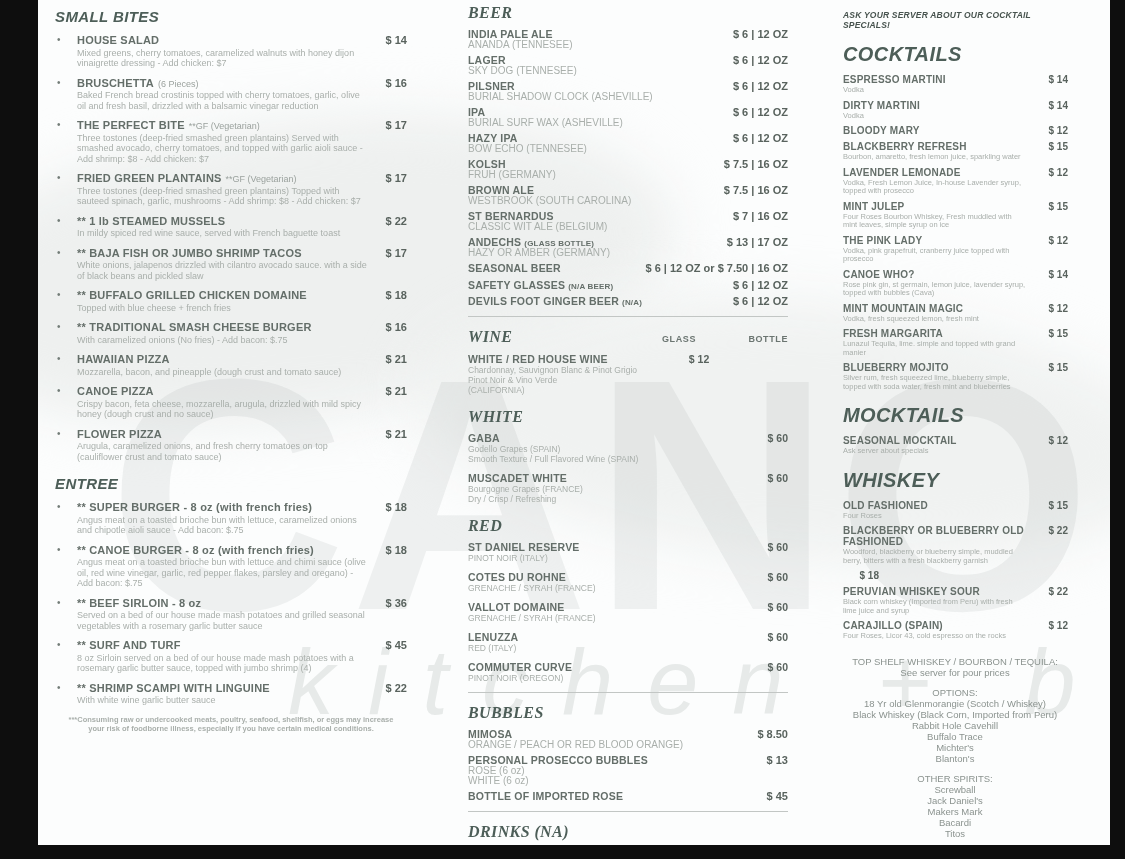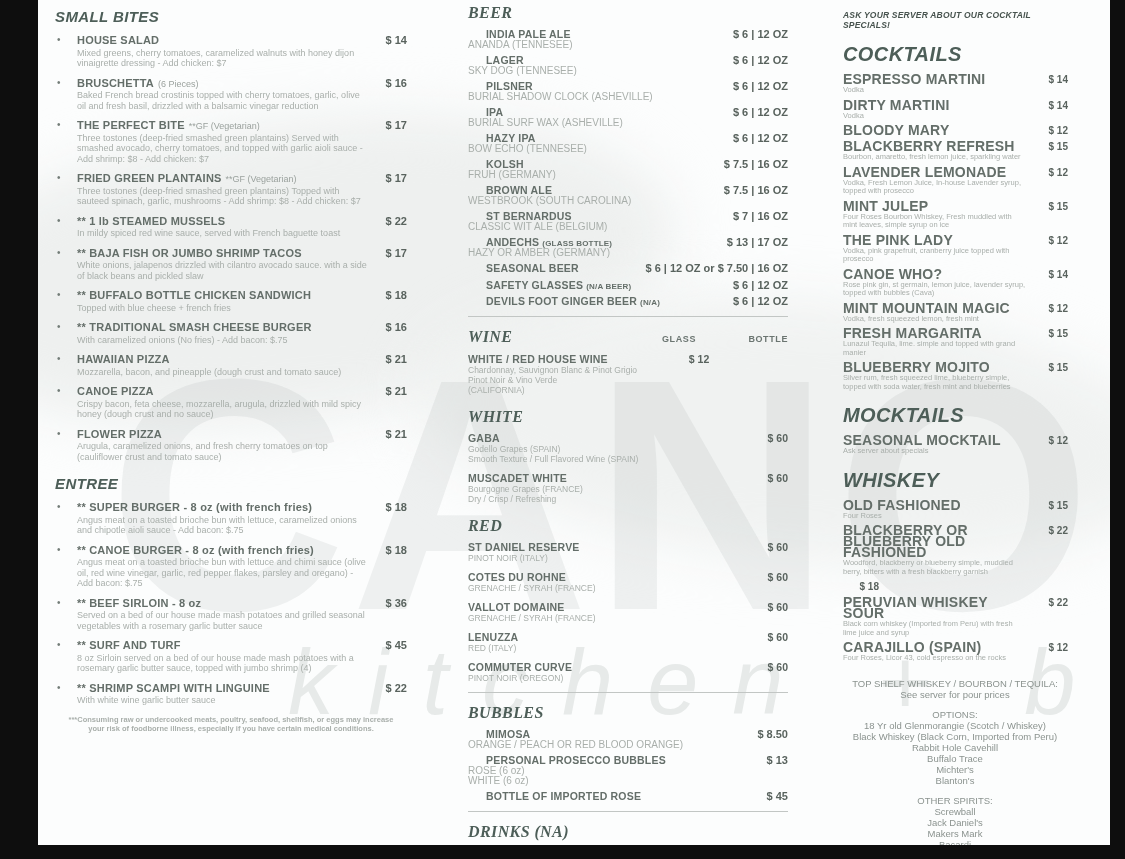--- a/index.html
+++ b/index.html
@@ -37,21 +37,21 @@
   .f-name{font-weight:bold;font-size:11px;color:#646e69;letter-spacing:0.2px;white-space:nowrap;}
   .f-suffix{font-size:9px;color:#9ba29e;margin-left:4px;white-space:nowrap;}
   .f-suffix:empty{display:none;}
   .f-price{margin-left:auto;font-weight:bold;font-size:11px;color:#59635e;white-space:nowrap;padding-left:8px;}
   .f-desc{font-size:9px;line-height:10.5px;color:#a9afab;margin-top:1.5px;padding-right:36px;}
   .f-desc:empty{display:none;}
   .footnote{font-size:7.5px;line-height:9.5px;color:#a9afab;text-align:center;margin-top:9px;padding:0 6px;font-weight:bold;}
   
   .b-item{display:flex;margin-bottom:4.5px;}
   .b-left{flex:1;}
-  .b-name{font-size:10.5px;font-weight:bold;color:#646e69;letter-spacing:0.2px;margin-left:18px;}
+  .b-name{font-size:10.5px;font-weight:bold;color:#646e69;letter-spacing:0.2px;}
   .b-tag{font-size:8px;font-weight:bold;color:#646e69;margin-left:3px;}
   .b-tag:empty{display:none;}
   .b-sub{font-size:10px;line-height:9.5px;color:#a9afab;white-space:pre-line;}
   .b-sub:empty{display:none;}
   .b-price{margin-left:auto;font-size:11px;font-weight:bold;color:#59635e;white-space:nowrap;padding-left:8px;}
   .divider{border-top:1px solid #c2c6c4;margin:9px 0 11px 0;}
   .wine-head{display:flex;align-items:baseline;margin-bottom:7px;}
   .wine-head .sec-h{flex:1;margin:0;}
   .wh-glass{width:74px;text-align:left;font-size:9px;font-weight:bold;color:#6b7571;letter-spacing:0.6px;}
   .wh-bottle{width:52px;text-align:right;font-size:9px;font-weight:bold;color:#6b7571;letter-spacing:0.6px;}
@@ -59,21 +59,21 @@
   .w-left{flex:1;}
   .w-name{font-size:10.5px;font-weight:bold;color:#646e69;letter-spacing:0.2px;}
   .w-desc{font-size:8.5px;line-height:10px;color:#a9afab;white-space:pre-line;}
   .w-desc:empty{display:none;}
   .w-glass{width:74px;text-align:center;font-size:10.5px;font-weight:bold;color:#59635e;}
   .w-bottle{width:52px;text-align:right;font-size:10.5px;font-weight:bold;color:#59635e;}
   
   .note{font-size:8.5px;font-weight:bold;font-style:italic;color:#47534e;letter-spacing:0.2px;margin-bottom:13px;}
   .c-item{display:flex;margin-bottom:5px;}
   .c-left{flex:1;padding-right:6px;}
-  .c-name{font-size:14px;font-weight:bold;color:#646e69;line-height:11px;letter-spacing:0.2px;}
+  .c-name{font-size:10px;font-weight:bold;color:#646e69;line-height:11px;letter-spacing:0.2px;}
   .c-desc{font-size:7.5px;line-height:8.5px;color:#a9afab;margin-top:1px;}
   .c-desc:empty{display:none;}
   .c-price{width:36px;text-align:right;font-size:10px;font-weight:bold;color:#59635e;white-space:nowrap;}
   .topshelf{margin-top:15px;text-align:center;color:#8b938f;font-size:9.5px;line-height:11px;width:260px;margin-left:-18px;}
   .ts-gap{height:9px;}
 </style>
 </head>
 <body>
 
 <div class="page">
@@ -156,21 +156,21 @@
               <span class="f-price">$ 17</span>
             </div>
             <div class="f-desc">White onions, jalapenos drizzled with cilantro avocado sauce. with a side of black beans and pickled slaw</div>
           </div>
         </div>
 
         <div class="f-item">
           <span class="bullet">•</span>
           <div class="f-body">
             <div class="f-head">
-              <span class="f-name">** BUFFALO BOTTLE CHICKEN SANDWICH</span>
+              <span class="f-name">** BUFFALO GRILLED CHICKEN DOMAINE</span>
 
               <span class="f-price">$ 18</span>
             </div>
             <div class="f-desc">Topped with blue cheese + french fries</div>
           </div>
         </div>
 
         <div class="f-item">
           <span class="bullet">•</span>
           <div class="f-body">

